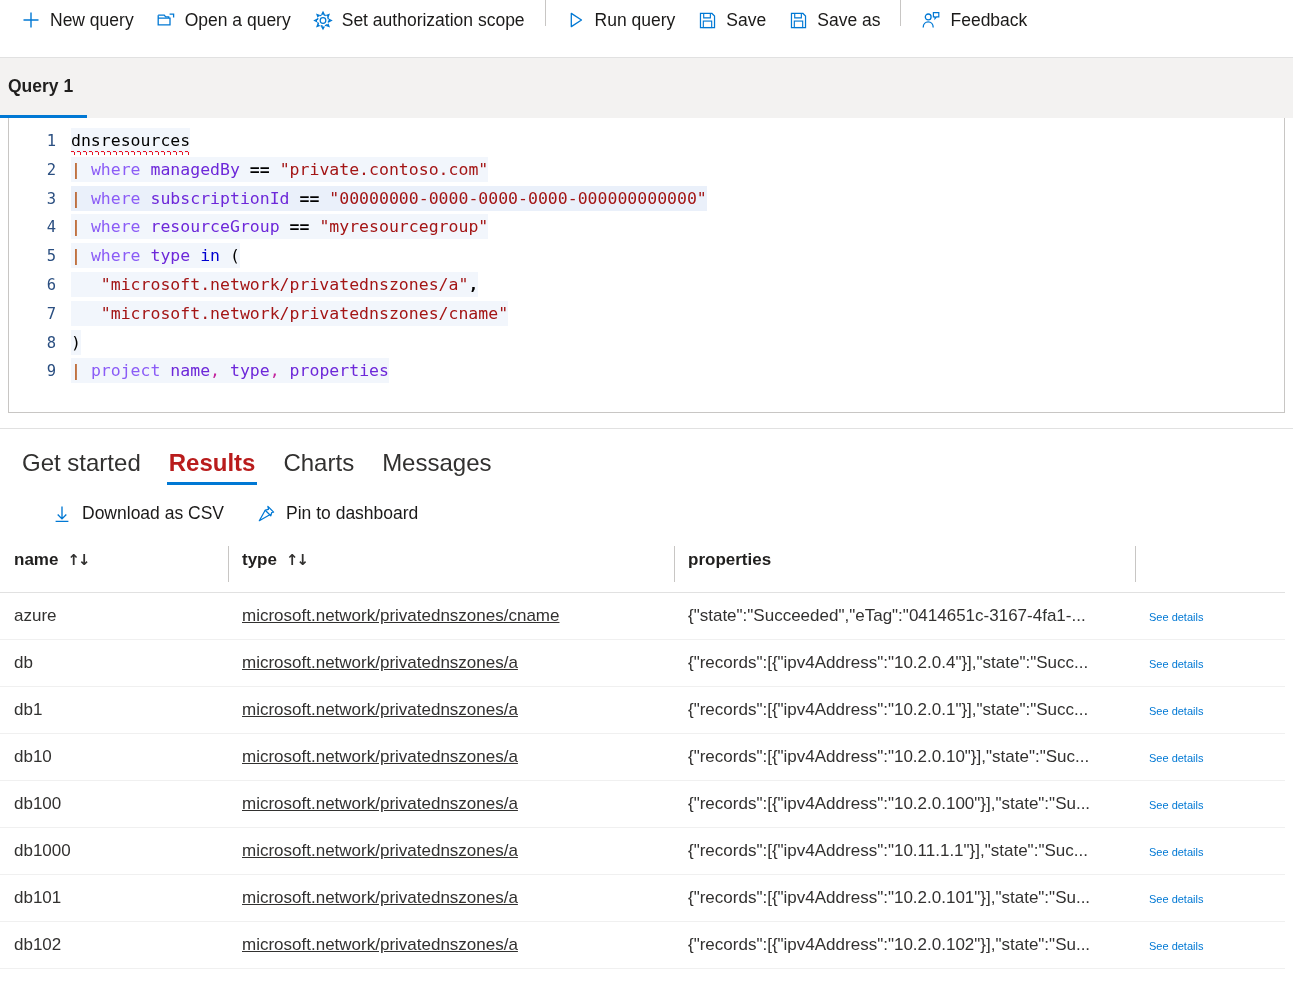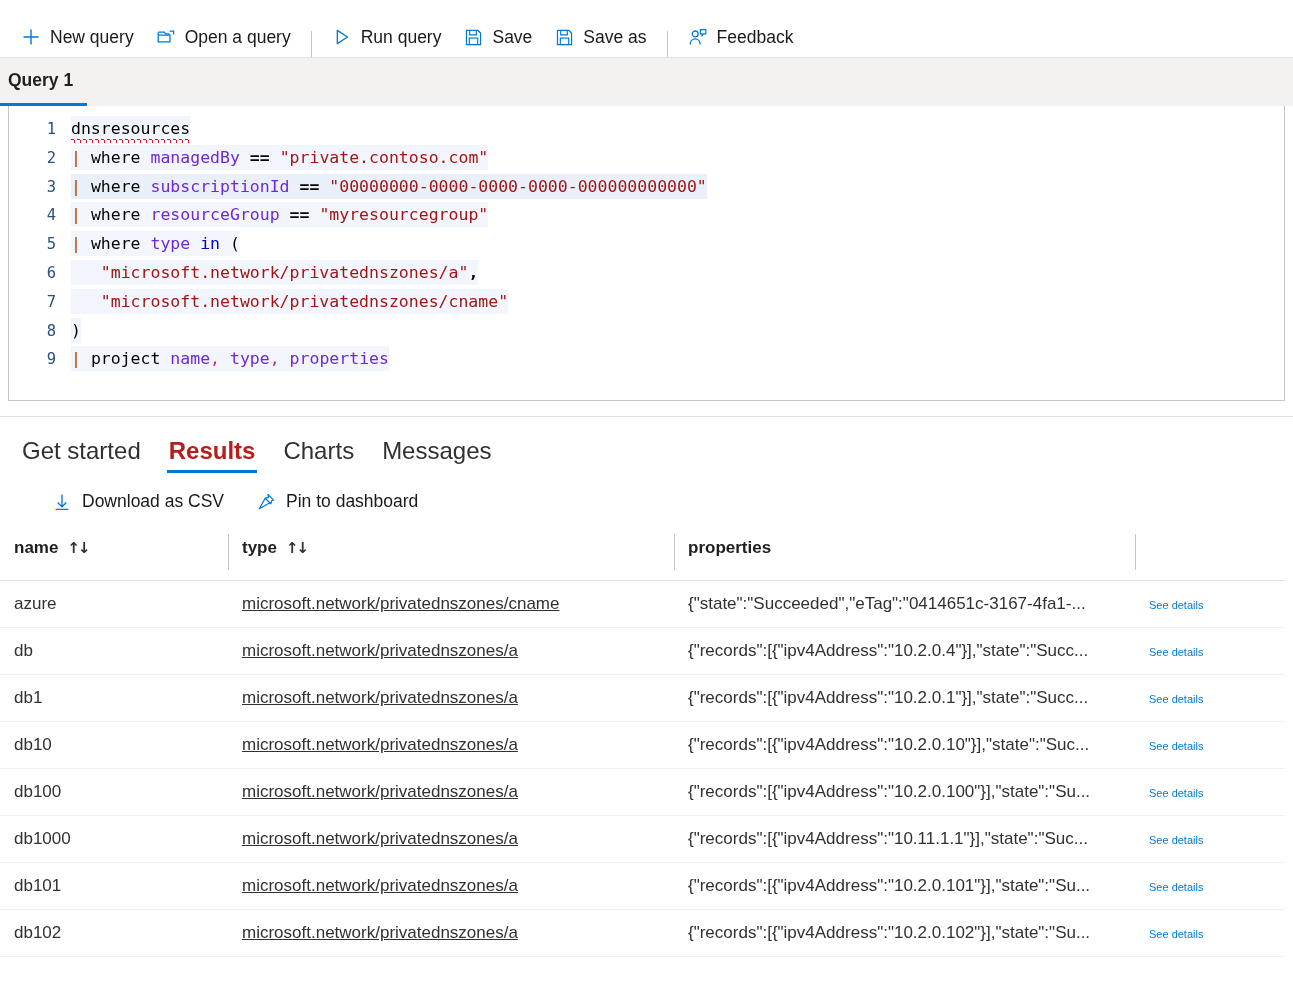--- a/index.html
+++ b/index.html
@@ -9,21 +9,21 @@
     background: #ffffff;
     font-family: "Liberation Sans", sans-serif;
     color: #201f1e;
     overflow: hidden;
   }
 
   
   #toolbar {
     height: 58px;
     display: flex;
-    align-items: flex-end;
+    align-items: flex-start;
     padding: 0 0 0 10px;
     border-bottom: 1px solid #e1e1e1;
     background: #ffffff;
     gap: 0px;
   }
   .tb-btn {
     display: flex;
     align-items: center;
     gap: 9px;
     height: 40px;
@@ -46,21 +46,21 @@
   .tb-ico svg { display:block; }
   .tb-sep {
     width: 1px; height: 26px;
     background: #c8c6c4;
     margin: 0 9px;
     flex: 0 0 auto;
   }
 
   
   #query-tabstrip {
-    height: 48px;
+    height: 60px;
     background: #f3f2f1;
     display: flex;
     align-items: stretch;
     padding-left: 0px;
   }
   #query-tab {
     display: flex;
     align-items: center;
     padding: 0 14px 0 8px;
     font-size: 17.5px;
@@ -108,21 +108,21 @@
   }
   .code .hl {
     background: #f2f6fc;
     padding: 3px 0;
   }
   .cur-line .code .hl { background: #eaf0fa; }
 
   
   .t-tbl   { color: #000000; position: relative; }
   .t-pipe  { color: #af4400; }
-  .t-kw    { color: #000000; }
+  .t-kw    { color: #8b5cf6; }
   .t-col   { color: #6d28d9; }
   .t-op    { color: #000000; font-weight: 600; }
   .t-str   { color: #a31515; }
   .t-in    { color: #0000d0; }
   .t-paren { color: #000000; }
   .t-punc  { color: #c2259e; }
 
   .squiggle {
     position: relative;
   }
@@ -300,20 +300,33 @@
     <span class="tb-ico">
       <svg width="20" height="20" viewBox="0 0 20 20">
         <path d="M2.2 5.2h6.1l1.3 1.6h3.1v1.3" stroke="#0078d4" stroke-width="1.3" fill="none"></path>
         <path d="M2.2 5.2v9.6h11.8V8.1H2.2" stroke="#0078d4" stroke-width="1.3" fill="none"></path>
         <path d="M13.6 4.2h4v3.4" stroke="#0078d4" stroke-width="1.3" fill="none"></path>
       </svg>
     </span>
     <span>Open a query</span>
   </div>
 
+  <div class="tb-btn">
+    <span class="tb-ico">
+      <svg width="21" height="21" viewBox="0 0 20 20">
+        <g stroke="#0078d4" stroke-width="1.25" fill="none">
+          <circle cx="10" cy="10" r="2.8"></circle>
+          <path d="M10 1.6l1 1.9h-2zM10 18.4l-1-1.9h2zM1.6 10l1.9-1v2zM18.4 10l-1.9 1v-2z"></path>
+          <path d="M4.05 4.05l2.05.75-1.3 1.3zM15.95 15.95l-2.05-.75 1.3-1.3zM4.05 15.95l.75-2.05 1.3 1.3zM15.95 4.05l-.75 2.05-1.3-1.3z"></path>
+          <circle cx="10" cy="10" r="5.6" stroke-dasharray="2.2 2.2"></circle>
+        </g>
+      </svg>
+    </span>
+    <span>Set authorization scope</span>
+  </div>
 
   <div class="tb-sep"></div>
 
   <div class="tb-btn">
     <span class="tb-ico">
       <svg width="20" height="20" viewBox="0 0 20 20">
           <path d="M5.3 3.4L15.5 10 5.3 16.6z" stroke="#0078d4" stroke-width="1.3" fill="none" stroke-linejoin="round"></path>
         </svg>
     </span>
     <span>Run query</span>

